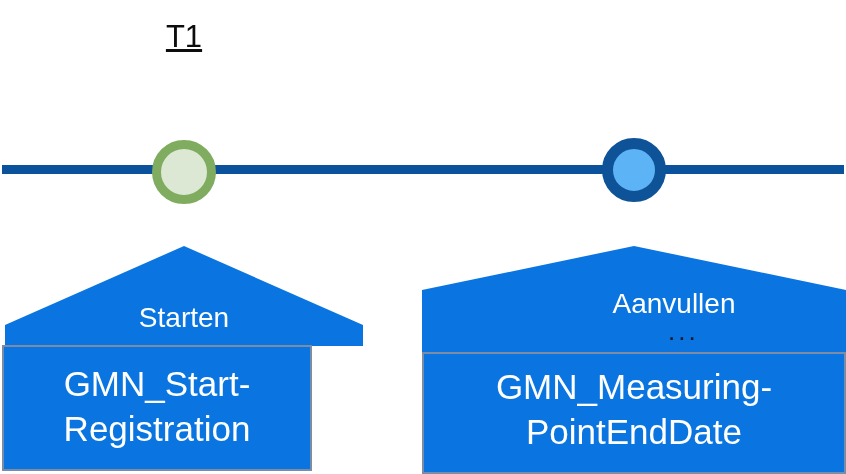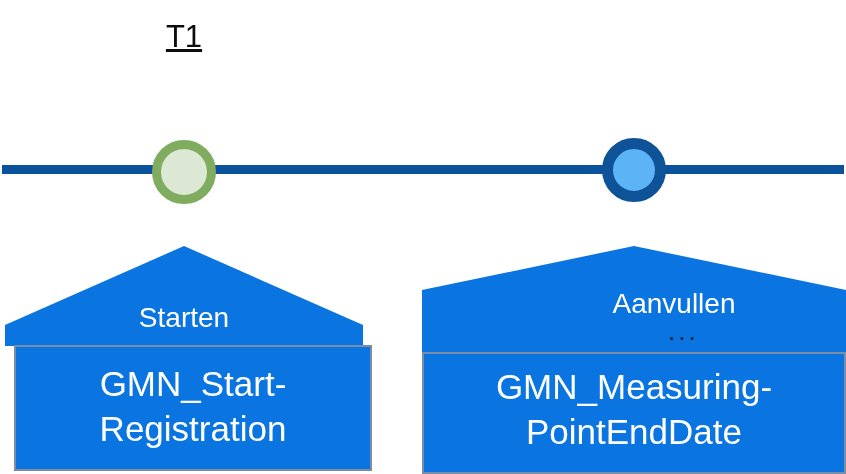--- a/index.html
+++ b/index.html
@@ -121,21 +121,21 @@
 
   
   #callout-start { left: 0px; top: 246px; width: 370px; height: 228px; }
   #callout-start .callout-head {
     left: 5px; top: 0px; width: 358px; height: 100px;
     clip-path: polygon(0% 100%, 0% 79%, 50% 0%, 100% 79%, 100% 100%);
     background: #0A75E0;
   }
   #callout-start .callout-head-text { top: 52px; left: 5px; width: 358px; }
   #callout-start .callout-body {
-    left: 14px; top: 99px; width: 358px; height: 126px;
+    left: 2px; top: 99px; width: 310px; height: 126px;
   }
   #callout-start .callout-body-text { top: 14px; }
 
   
   #callout-fill { left: 420px; top: 246px; width: 426px; height: 228px; }
   #callout-fill .callout-head {
     left: 2px; top: 0px; width: 424px; height: 110px;
     clip-path: polygon(0% 100%, 0% 40%, 50% 0%, 100% 40%, 100% 100%);
     background: #0A75E0;
   }

